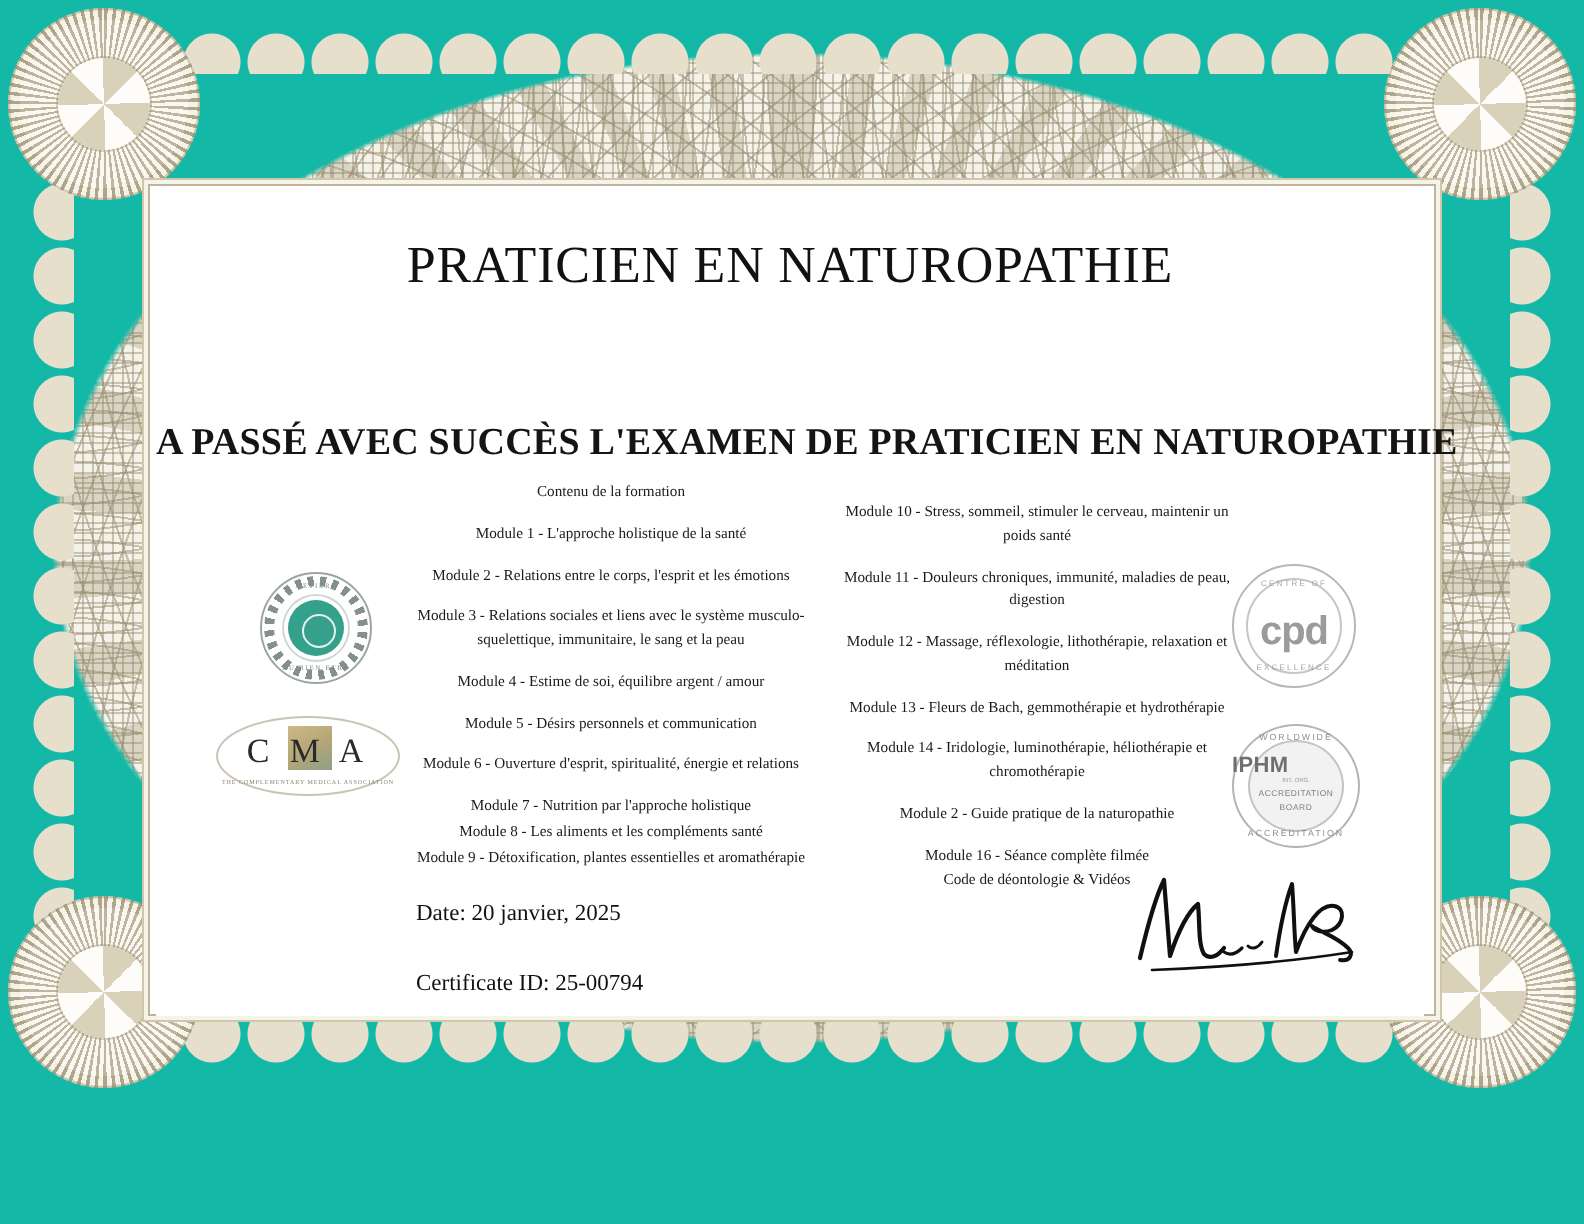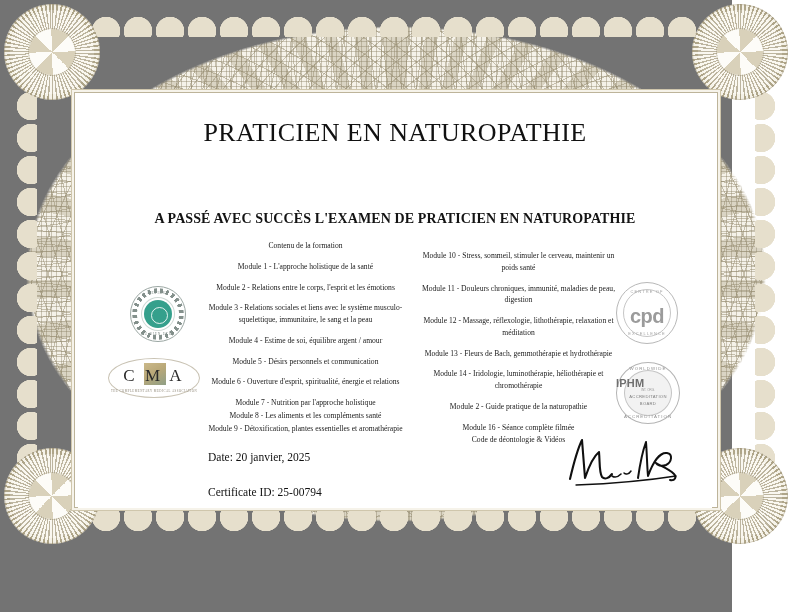--- a/index.html
+++ b/index.html
@@ -10,23 +10,23 @@
   body {
     width: 792px;
     height: 612px;
     overflow: hidden;
     font-family: "Liberation Serif", "DejaVu Serif", serif;
   }
 
   
   .certificate {
     position: relative;
-    width: 732px;
+    width: 792px;
     height: 612px;
-    background: #737373;
+    background: #14b8a6;
     box-sizing: border-box;
   }
 
   
   .border-frame {
     position: absolute;
     left: 26px;
     top: 26px;
     width: 740px;
     height: 496px;
@@ -151,21 +151,21 @@
     font-size: 30px;
     color: #e8880d;
     letter-spacing: .3px;
     white-space: nowrap;
   }
   .cert-statement {
     position: absolute;
     left: 0; right: 0;
     top: 115px;
     text-align: center;
-    font-size: 14px;
+    font-size: 19px;
     font-weight: bold;
     color: #141414;
     letter-spacing: .1px;
     white-space: nowrap;
   }
 
   
   .modules {
     position: absolute;
     left: 130px;

